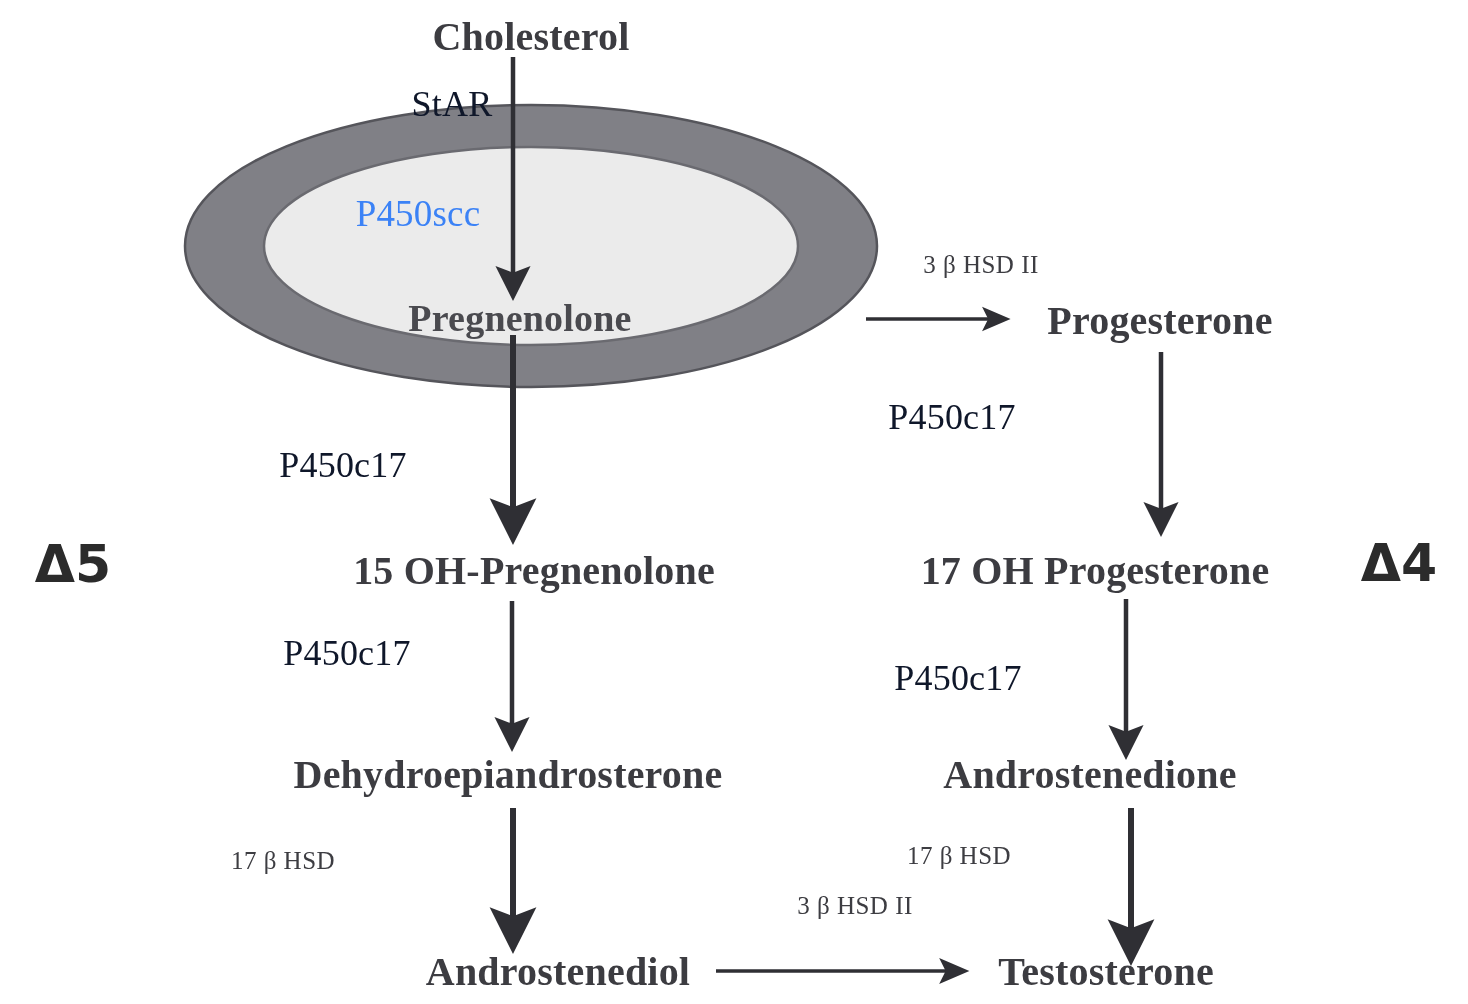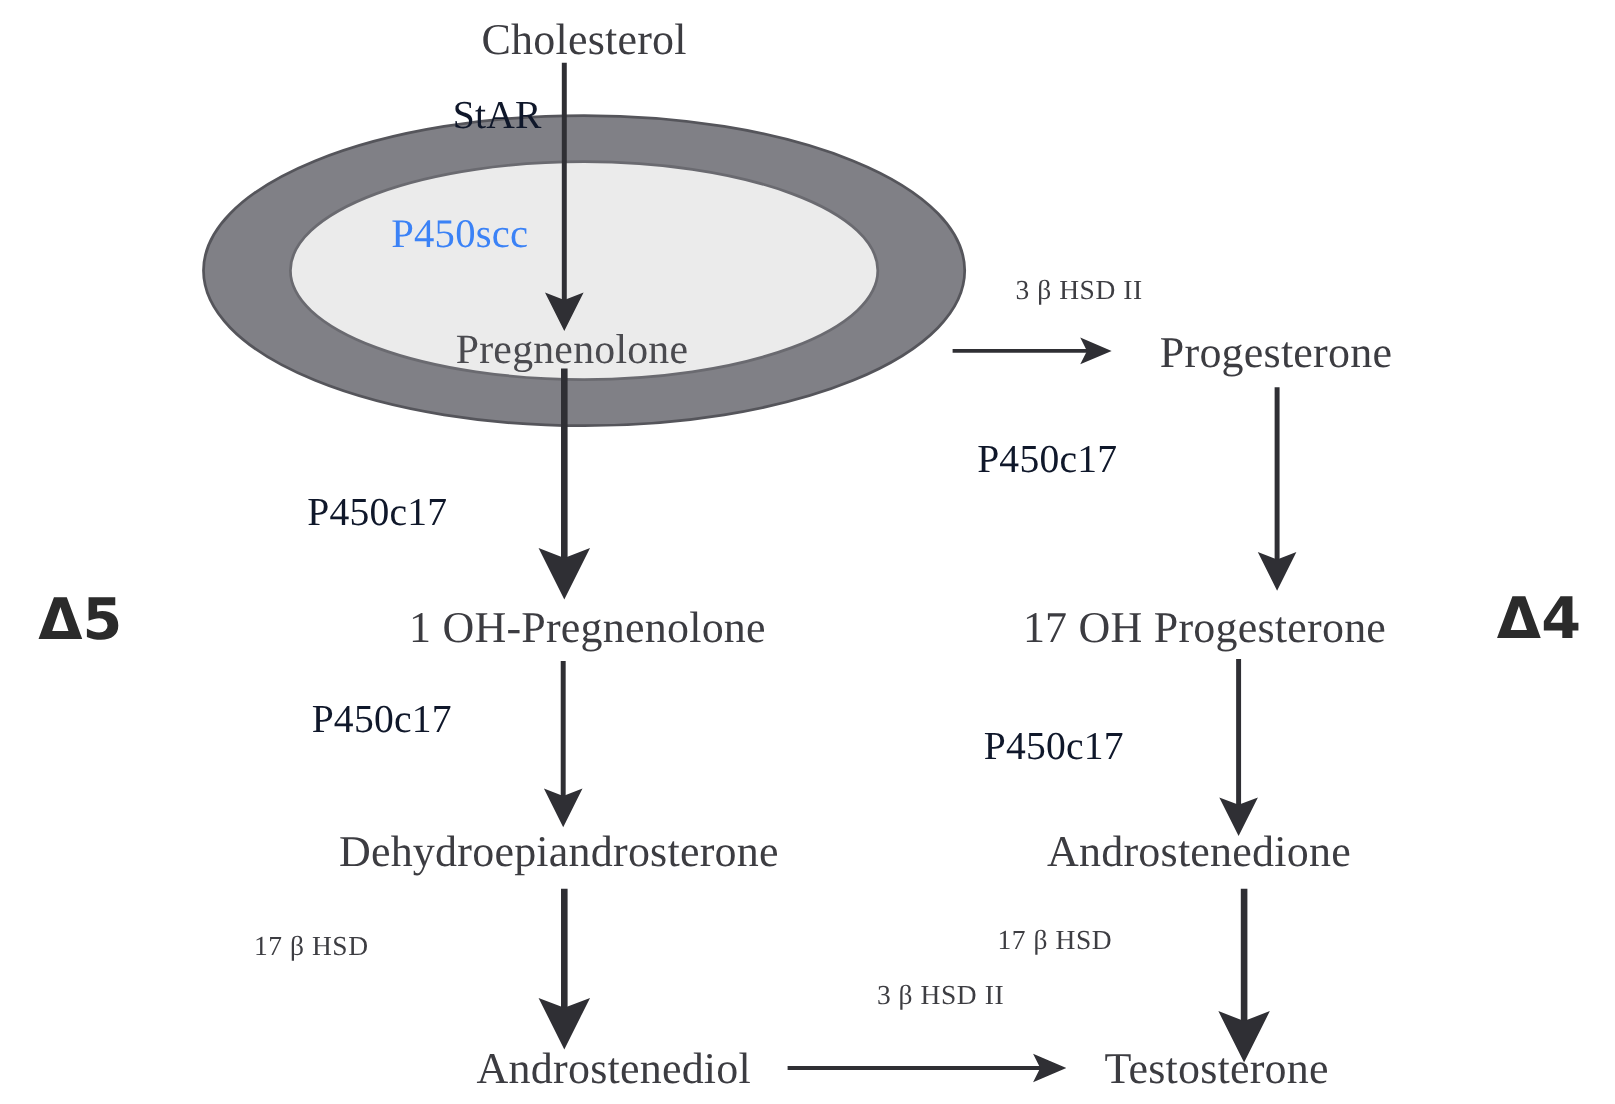--- a/index.html
+++ b/index.html
@@ -19,21 +19,21 @@
   .node {
     position: absolute;
     white-space: nowrap;
     font-family: "Liberation Serif", "DejaVu Serif", serif;
     color: #3d3d42;
     letter-spacing: 0.2px;
   }
   
   .metabolite {
     font-size: 40px;
-    font-weight: 400;
+    font-weight: 700;
     color: #3c3c41;
     transform: translate(-50%, -50%);
   }
   .metabolite-inner {
     font-size: 38px;
     color: #4a4a4f;
   }
   
   .enzyme {
     font-size: 36px;
@@ -109,21 +109,21 @@
 
     <line class="arrow-line" x1="716" y1="971" x2="955" y2="971" stroke-width="3.6" marker-end="url(#ah-thin)"></line>
   </svg>
 
   <div class="node metabolite" style="left:531px; top:36px;">Cholesterol</div>
 
   <div class="node metabolite metabolite-inner" style="left:520px; top:318px;">Pregnenolone</div>
 
   <div class="node metabolite" style="left:1160px; top:320px;">Progesterone</div>
 
-  <div class="node metabolite" style="left:534px; top:570px;">1 OH-Pregnenolone</div>
+  <div class="node metabolite" style="left:534px; top:570px;">15 OH-Pregnenolone</div>
 
   <div class="node metabolite" style="left:1095px; top:570px;">17 OH Progesterone</div>
 
   <div class="node metabolite" style="left:1090px; top:774px;">Androstenedione</div>
 
   <div class="node metabolite" style="left:508px; top:774px;">Dehydroepiandrosterone</div>
 
   <div class="node metabolite" style="left:534px; top:971px;margin-left:24px;">Androstenediol</div>
 
   <div class="node metabolite" style="left:1106px; top:971px;">Testosterone</div>

